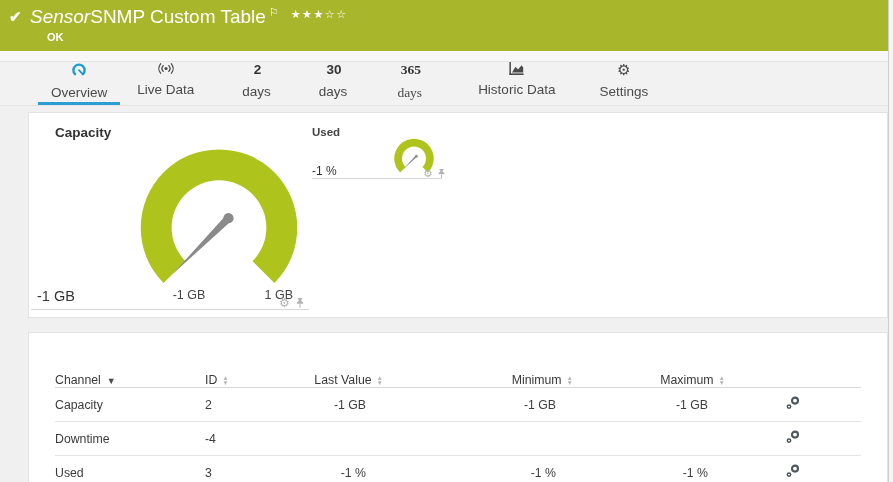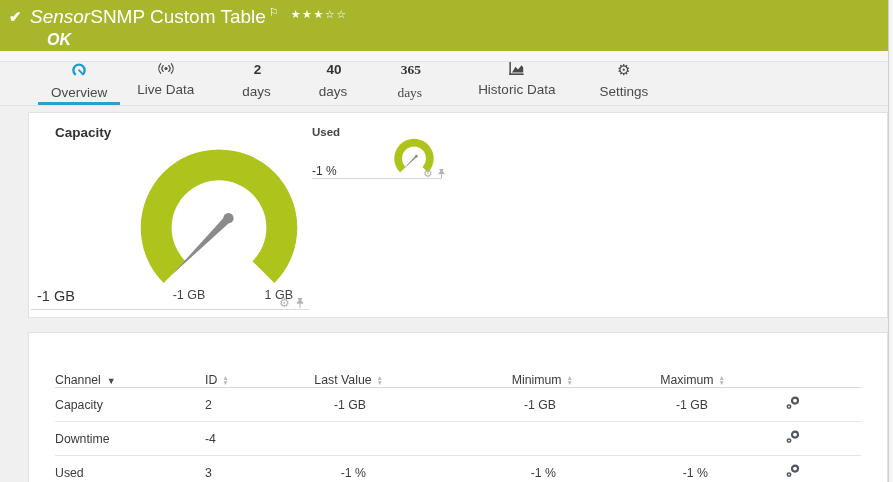--- a/index.html
+++ b/index.html
@@ -6,21 +6,21 @@
   body { font-family:"Liberation Sans", sans-serif; background:#888; }
   .screen { position:relative; width:893px; height:482px; background:#f0f0f0; overflow:hidden; }
 
   
   .topbar { position:absolute; left:0; top:0; width:893px; height:51px; background:#a8b62c; color:#fff; }
   .check { position:absolute; left:9px; top:8px; font-size:15px; font-weight:bold; }
   .titleline { position:absolute; left:30px; top:6px; font-size:19px; white-space:nowrap; }
   .titleline .prefix { font-style:italic; }
   .flag { font-size:11px; vertical-align:super; margin-left:3px; }
   .stars { font-size:11px; letter-spacing:1.5px; margin-left:12px; position:relative; top:-5px; }
-  .okstate { position:absolute; left:47px; top:31px; font-size:16px; font-weight:bold;font-style:italic; }
+  .okstate { position:absolute; left:47px; top:31px; font-size:11px; font-weight:bold; }
 
   
   .tabgap { position:absolute; left:0; top:51px; width:893px; height:11px; background:#f7f7f7; border-bottom:1px solid #e3e3e3; }
   .tabbar { position:absolute; left:0; top:62px; width:893px; height:44px; background:#f2f2f2; border-bottom:1px solid #e3e3e3; display:flex; align-items:stretch; padding-left:38px; }
   .tab { display:flex; align-items:center; gap:7px; padding:0 13px; font-size:13.5px; color:#4a4a4a; border-bottom:3px solid transparent; cursor:pointer; white-space:nowrap;flex-direction:column; }
   .tab.active { border-bottom-color:#2b9fd4; }
   .tab .num { font-weight:bold; color:#333; margin-right:-2px; }
   .tab svg { flex:none; }
   .t2 { margin-left:4px; } .t3 { margin-left:22px; } .t4 { margin-left:22px; }
   .t5 { margin-left:24px;font-family:Liberation Serif, serif; } .t6 { margin-left:30px; } .t7 { margin-left:22px; } .t8 { margin-left:18px; }
@@ -87,21 +87,21 @@
         <circle cx="9" cy="6.5" r="1.6" fill="#4a4a4a"></circle>
         <path d="M6.2 3.6 A4.3 4.3 0 0 0 6.2 9.4 M3.6 1.8 A7.4 7.4 0 0 0 3.6 11.2 M11.8 3.6 A4.3 4.3 0 0 1 11.8 9.4 M14.4 1.8 A7.4 7.4 0 0 1 14.4 11.2" fill="none" stroke="#4a4a4a" stroke-width="1.3" stroke-linecap="round"></path>
       </svg>
       <span>Live Data</span>
     </div>
     <div class="tab t3">
       <span class="num">2</span>
       <span>days</span>
     </div>
     <div class="tab t4">
-      <span class="num">40</span>
+      <span class="num">30</span>
       <span>days</span>
     </div>
     <div class="tab t5">
       <span class="num">365</span>
       <span>days</span>
     </div>
     <div class="tab t6">
       <svg width="15" height="13" viewBox="0 0 15 13">
         <rect x="0.4" y="0" width="1.5" height="13" fill="#4a4a4a"></rect>
         <rect x="0.4" y="11.4" width="14.2" height="1.6" fill="#4a4a4a"></rect>

